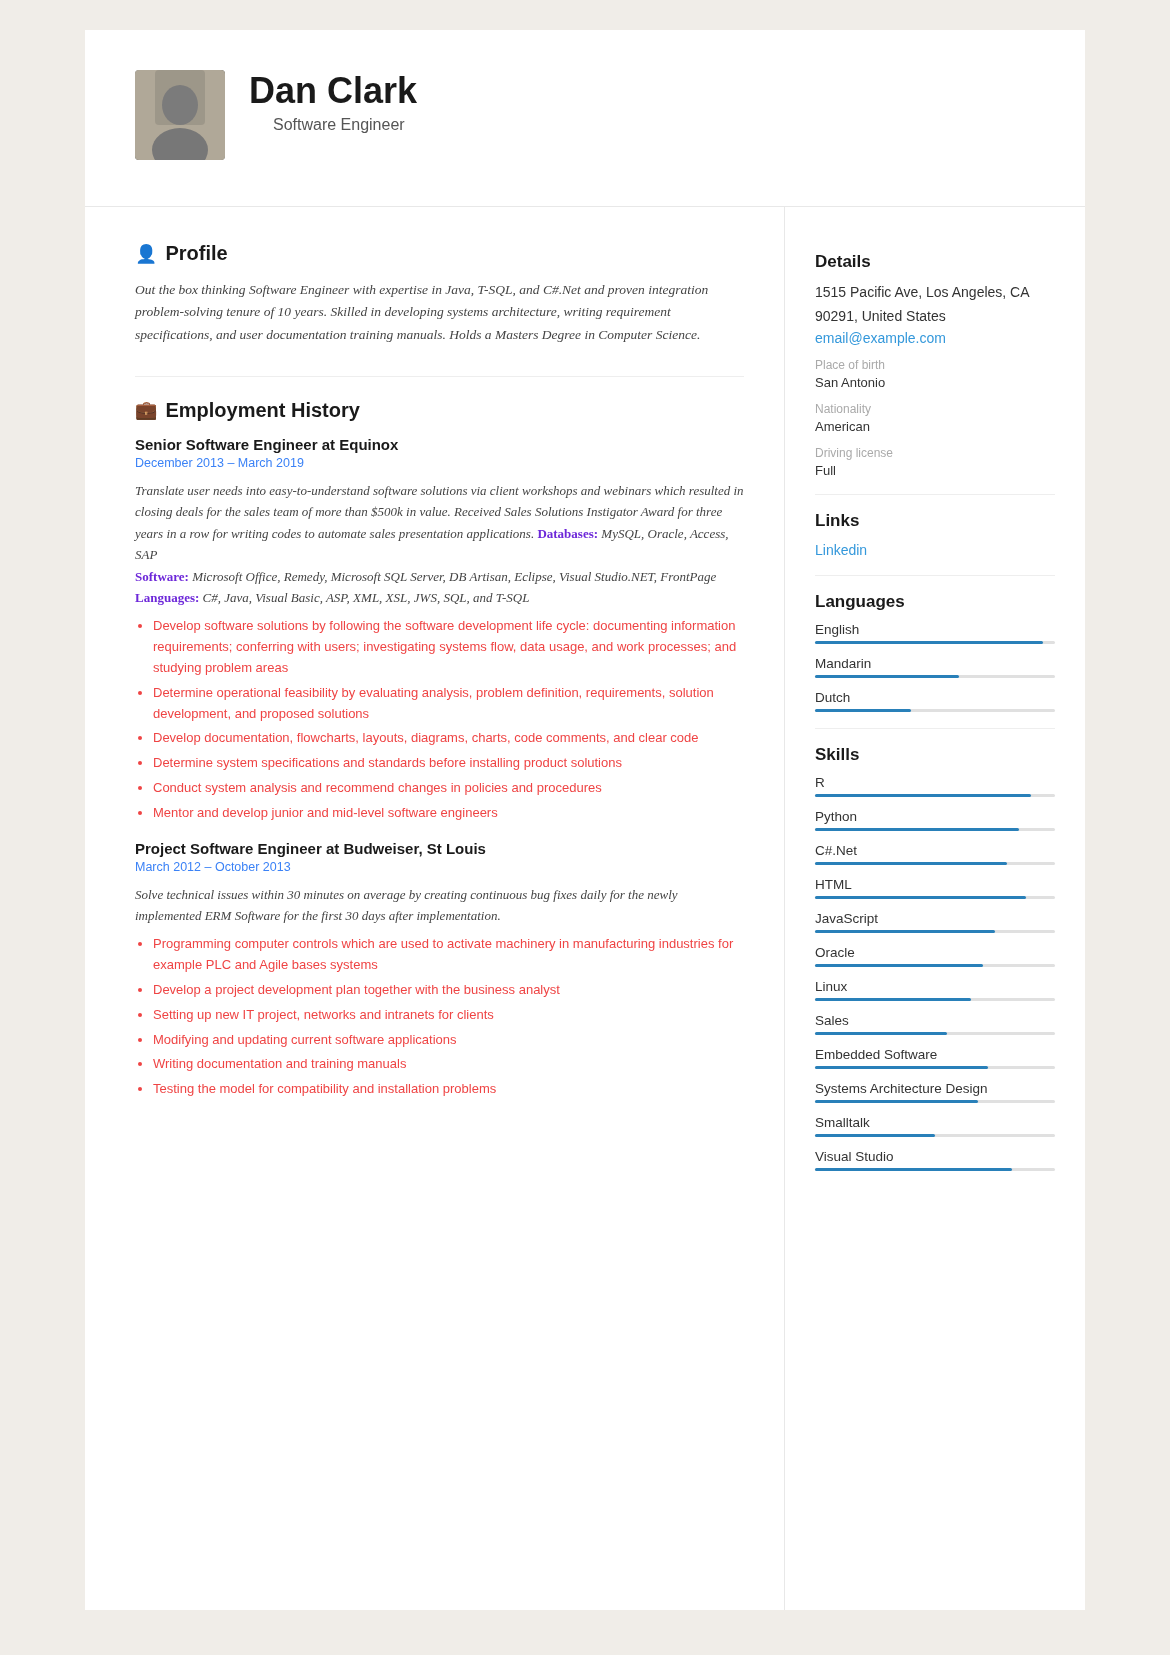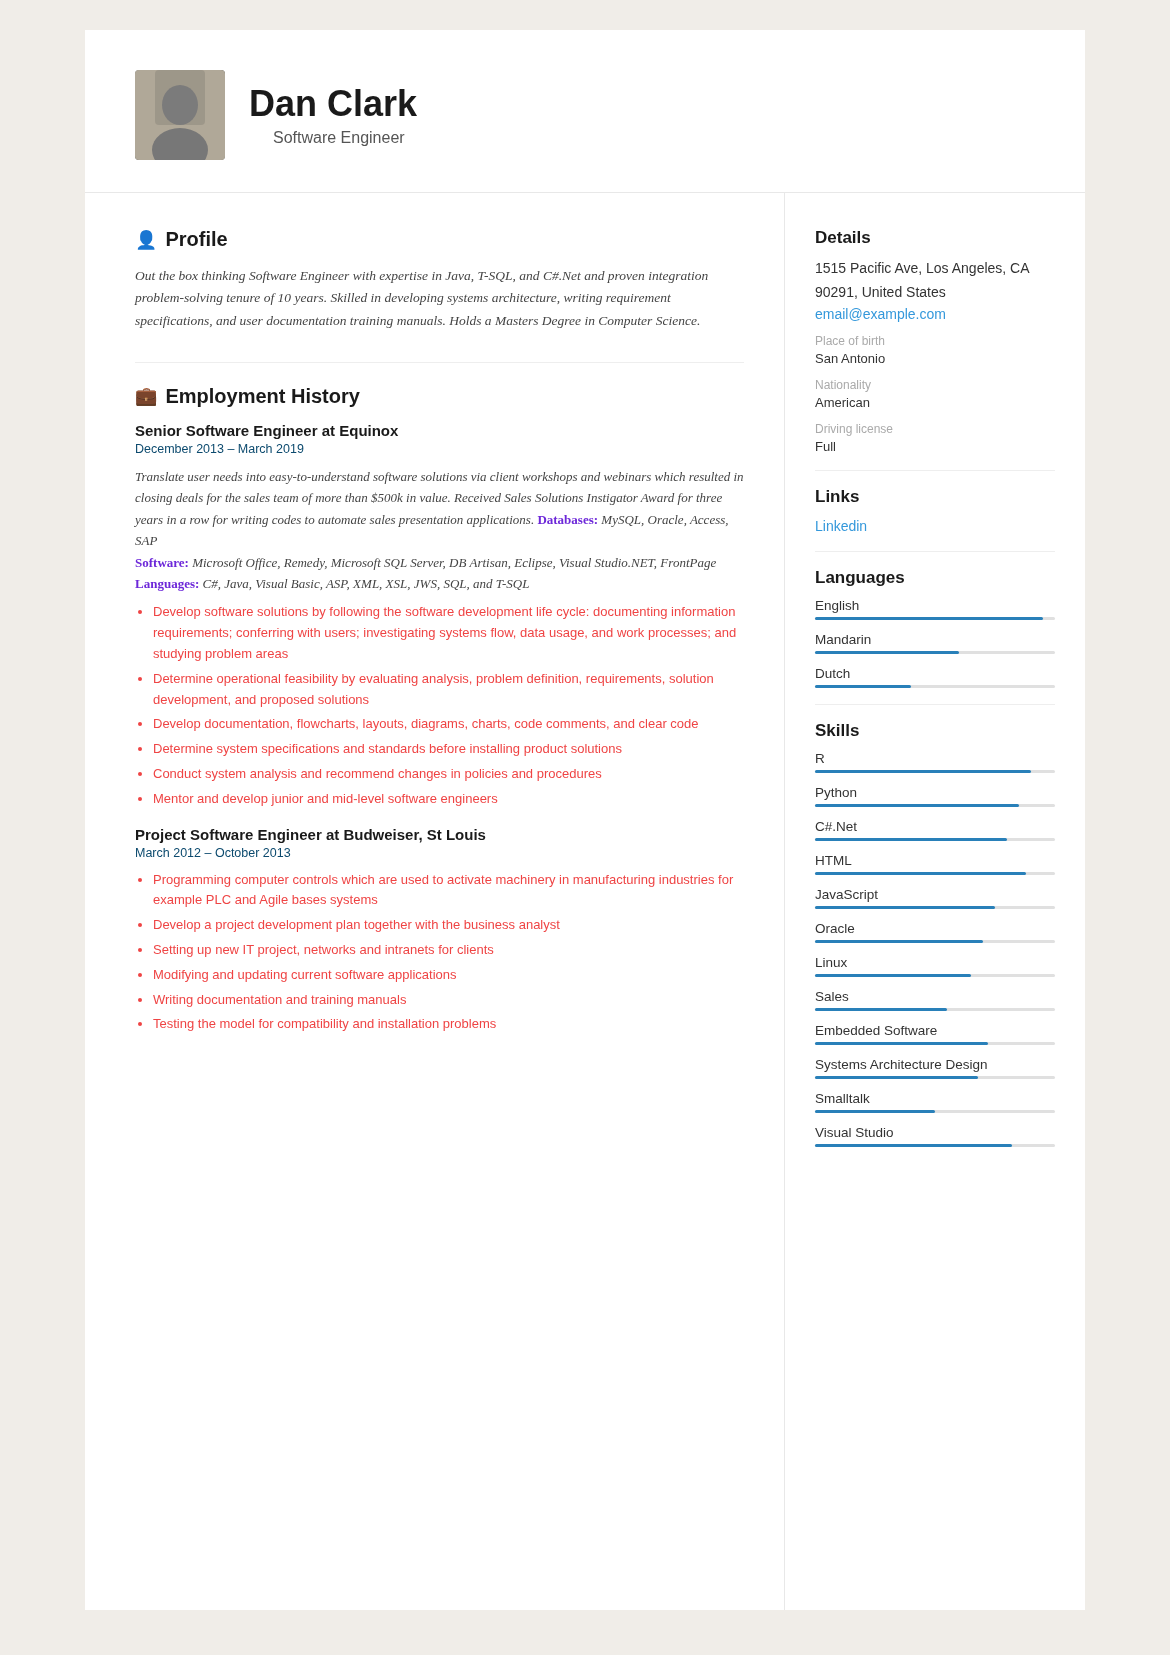--- a/index.html
+++ b/index.html
@@ -15,22 +15,22 @@
     .resume-card {
       background: #fff;
       width: 1000px;
       min-height: 1580px;
       padding: 0;
       display: flex;
       flex-direction: column;
     }
     .header-section {
       display: flex;
-      align-items: center;
-      padding: 40px 50px 32px 50px;
+      align-items: flex-start;
+      padding: 40px 50px 46px 50px;
       border-bottom: 1px solid #e8e8e8;
     }
     .avatar {
       width: 90px;
       height: 90px;
       border-radius: 4px;
       overflow: hidden;
       margin-right: 24px;
       background: #c0bdb8;
       flex-shrink: 0;
@@ -98,21 +98,21 @@
     }
     .job-title {
       font-size: 15px;
       font-weight: 700;
       color: #1a1a1a;
       font-family: Arial, sans-serif;
       margin-bottom: 3px;
     }
     .job-dates {
       font-size: 12.5px;
-      color: #0c4a6e;
+      color: #3b82f6;
       margin-bottom: 10px;
       font-family: Arial, sans-serif;
     }
     .job-description {
       font-size: 13px;
       color: #444;
       line-height: 1.65;
       font-style: italic;
       margin-bottom: 8px;
     }
@@ -142,21 +142,21 @@
     
     .right-section-title {
       font-size: 17px;
       font-weight: 700;
       color: #1a1a1a;
       font-family: Arial, sans-serif;
       margin-bottom: 10px;
       margin-top: 22px;
     }
     .right-section-title:first-child {
-      margin-top: 0;
+      margin-top: 10px;
     }
     .detail-label {
       font-size: 12px;
       color: #aaa;
       font-family: Arial, sans-serif;
       margin-bottom: 3px;
       margin-top: 12px;
     }
     .detail-label:first-of-type { margin-top: 0; }
     .detail-value {
@@ -267,20 +267,21 @@
             <li>Develop documentation, flowcharts, layouts, diagrams, charts, code comments, and clear code</li>
             <li>Determine system specifications and standards before installing product solutions</li>
             <li>Conduct system analysis and recommend changes in policies and procedures</li>
             <li>Mentor and develop junior and mid-level software engineers</li>
           </ul>
         </div>
 
         <div>
           <div class="job-title">Project Software Engineer at Budweiser, St Louis</div>
           <div class="job-dates">March 2012 – October 2013</div>
+          <p class="job-description">Solve technical issues within 30 minutes on average by creating continuous bug fixes daily for the newly implemented ERM Software for the first 30 days after implementation.</p>
           <ul class="bullet-list">
             <li>Programming computer controls which are used to activate machinery in manufacturing industries for example PLC and Agile bases systems</li>
             <li>Develop a project development plan together with the business analyst</li>
             <li>Setting up new IT project, networks and intranets for clients</li>
             <li>Modifying and updating current software applications</li>
             <li>Writing documentation and training manuals</li>
             <li>Testing the model for compatibility and installation problems</li>
           </ul>
         </div>
 

